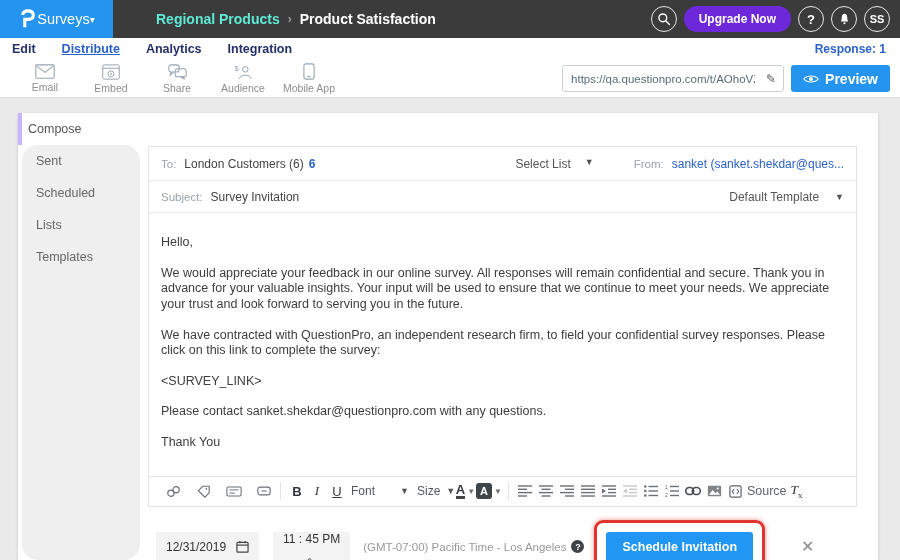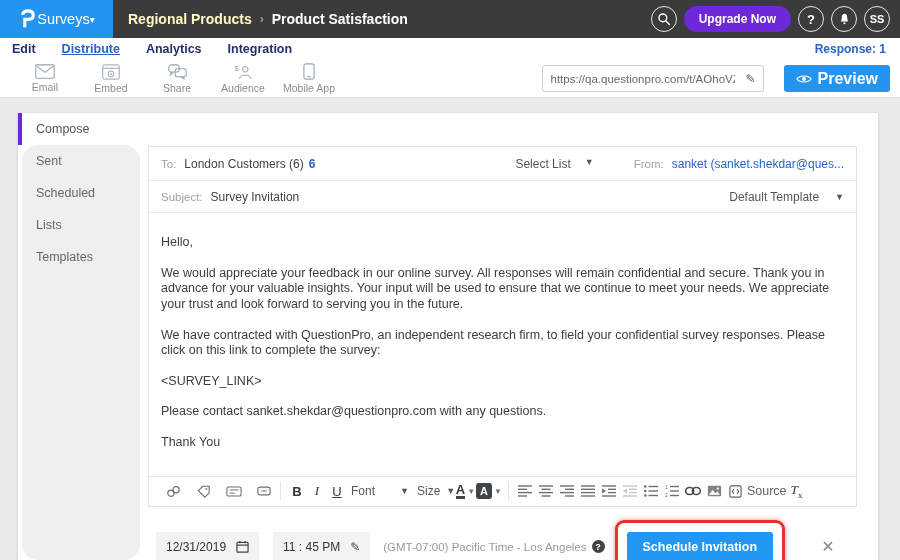--- a/index.html
+++ b/index.html
@@ -6,47 +6,47 @@
   html,body { width:900px; height:560px; overflow:hidden; }
   body { font-family:"Liberation Sans", sans-serif; background:#eaeaea; font-size:12px; color:#444; }
 
   
   .hdr { height:38px; background:#3b3b3b; display:flex; align-items:center; }
   .logo-block { width:113px; height:38px; background:#2494ef; display:flex; align-items:center; justify-content:center; color:#fff; cursor:pointer; }
   .logo-glyph svg { display:block; }
   .logo-label { font-size:14.5px; font-weight:400; }
   .logo-caret { font-size:10px; margin-top:1px; }
   .crumbs { margin-left:15px; display:flex; align-items:center; gap:8px; font-size:14px; font-weight:600; }
-  .crumb-parent { color:#fef9c3; cursor:pointer; }
+  .crumb-parent { color:#5eead4; cursor:pointer;margin-left:28px; }
   .crumb-sep { color:#9a9a9a; font-size:12px; }
   .crumb-current { color:#ffffff; }
   .hdr-right { margin-left:auto; display:flex; align-items:center; gap:7px; padding-right:10px; }
   .hcirc { width:26px; height:26px; border:1.5px solid #e8e8e8; border-radius:50%; display:flex; align-items:center; justify-content:center; color:#fff; font-size:11px; font-weight:700; cursor:pointer; background:transparent; }
   .upgrade-btn { background:#6d28d9; color:#fff; border:none; border-radius:13px; height:26px; padding:0 15px; font-size:12px; font-weight:700; font-family:inherit; cursor:pointer; }
 
   
   .nav-row { height:22px; background:#fff; display:flex; align-items:center; padding:0 14px 0 12px; }
   .nav-tab { font-size:12.5px; font-weight:700; color:#252f6a; margin-right:26px; cursor:pointer; text-decoration:none; }
   .nav-tab.active { color:#2b62c9; text-decoration:underline; }
   .response-label { margin-left:auto; font-size:12px; font-weight:700; color:#2b62c9; }
 
   
   .icon-row { height:38px; background:#fff; border-bottom:1px solid #ddd; display:flex; align-items:center; padding:0 10px 0 12px; }
   .chan { width:66px; display:flex; flex-direction:column; align-items:center; gap:2px; color:#97a4b2; cursor:pointer; }
   .chan svg { display:block; }
   .chan .lbl { font-size:10.5px; color:#8d8d8d; }
   .url-wrap { margin-left:auto; display:flex; align-items:center; border:1px solid #c9cfd4; border-radius:3px; height:27px; background:#fff; }
   .url-input { border:none; outline:none; width:196px; height:25px; padding:0 4px 0 8px; font-size:11.5px; color:#5a6b7b; font-family:inherit; background:transparent; }
   .url-edit { width:24px; text-align:center; color:#555; font-size:12px; cursor:pointer; }
-  .preview-btn { margin-left:20px; background:#2494ef; border:none; border-radius:3px; color:#fff; height:27px; padding:4px 12px; font-size:16px; font-weight:700; font-family:inherit; display:flex; align-items:center; gap:6px; cursor:pointer; }
+  .preview-btn { margin-left:7px; background:#2494ef; border:none; border-radius:3px; color:#fff; height:27px; padding:4px 12px; font-size:14px; font-weight:700; font-family:inherit; display:flex; align-items:center; gap:6px; cursor:pointer; }
 
   
   .page { height:462px; padding-top:15px; }
   .card { margin-left:18px; width:860px; height:447px; background:#fff; box-shadow:0 1px 3px rgba(0,0,0,.15); overflow:hidden; }
-  .compose-row { height:32px; border-left:4px solid #6d28d9; display:flex; align-items:center; padding-left:14px; font-size:12.5px; color:#555; cursor:pointer; }
+  .compose-row { height:32px; border-left:4px solid #c4b5fd; display:flex; align-items:center; padding-left:6px; font-size:12.5px; color:#555; cursor:pointer; }
   .card-body { display:flex; height:415px; }
   .side { width:122px; padding-left:4px; }
   .side-inner { background:#efefef; height:100%;border-radius:16px; }
   .side-item { padding:9px 0 9px 14px; font-size:12.5px; color:#666; cursor:pointer; }
   .main { flex:1; padding:1px 21px 0 8px; }
 
   
   .email-box { border:1px solid #e2e2e2; background:#fff; }
   .fld-row { display:flex; align-items:center; padding:0 12px; border-bottom:1px solid #e9e9e9; }
   .to-row { height:34px; }
@@ -80,21 +80,21 @@
   .mini-caret { font-size:8px; color:#6b7075; margin-left:2px; }
   .ed-ic.disabled { color:#c8c8c8; cursor:default; }
   .src-grp { display:flex; align-items:center; gap:5px; color:#5f6468; font-size:12.5px; cursor:pointer; margin:0 4px; }
   .tx { font-family:"Liberation Serif", serif; font-style:italic; font-size:13.5px; color:#33383c; cursor:pointer; }
   .tx sub { font-size:9px; font-style:normal; }
 
   
   .sched-row { display:flex; align-items:center; margin-top:13px; padding-left:8px; }
   .pill-fld { background:#f3f3f3; height:29px; display:flex; align-items:center; gap:10px; padding:0 10px; font-size:12px; color:#333; cursor:pointer; }
   .pill-fld .ic { color:#444; font-size:12px; display:flex; }
-  .time-fld { margin-left:14px; }
+  .time-fld { margin-left:14px;flex-direction:column; }
   .tz { margin-left:13px; color:#999; font-size:11.5px; display:flex; align-items:center; gap:5px; }
   .tz-help { width:13px; height:13px; border-radius:50%; background:#3f4346; color:#fff; font-size:9px; font-weight:700; display:flex; align-items:center; justify-content:center; cursor:pointer; }
   .ring { margin-left:10px; border:3px solid #e1342f; border-radius:9px; padding:9px; box-shadow:0 0 5px rgba(225,52,47,.55); }
   .sched-btn { background:#2296f3; border:none; border-radius:3px; color:#fff; font-weight:700; font-size:12.5px; font-family:inherit; height:30px; padding:0 16px; cursor:pointer; }
   .close-x { margin-left:36px; color:#888; font-size:16px; cursor:pointer; }
 </style>
 </head>
 <body>
 
 <div class="hdr">

